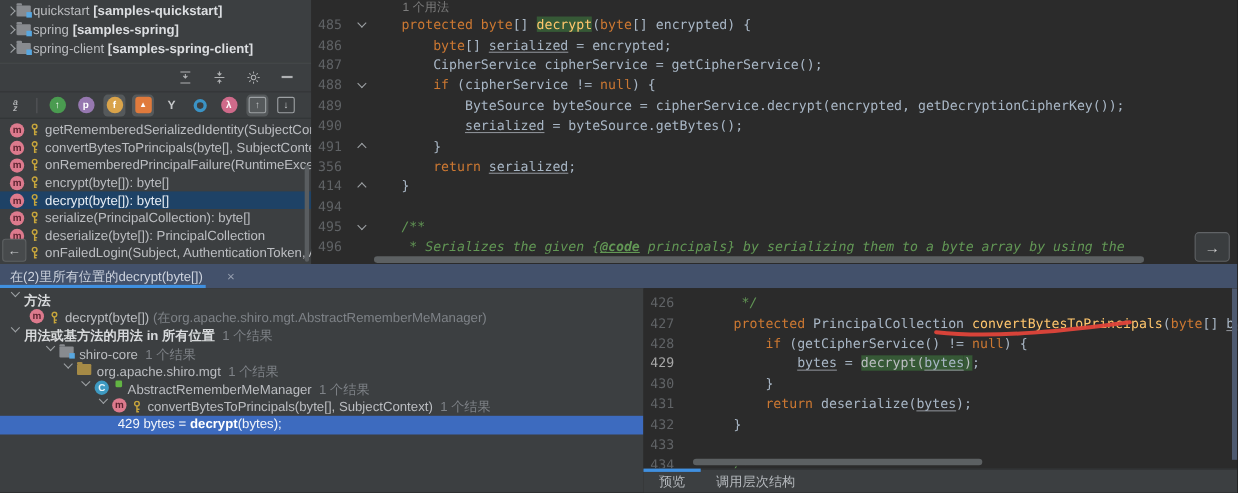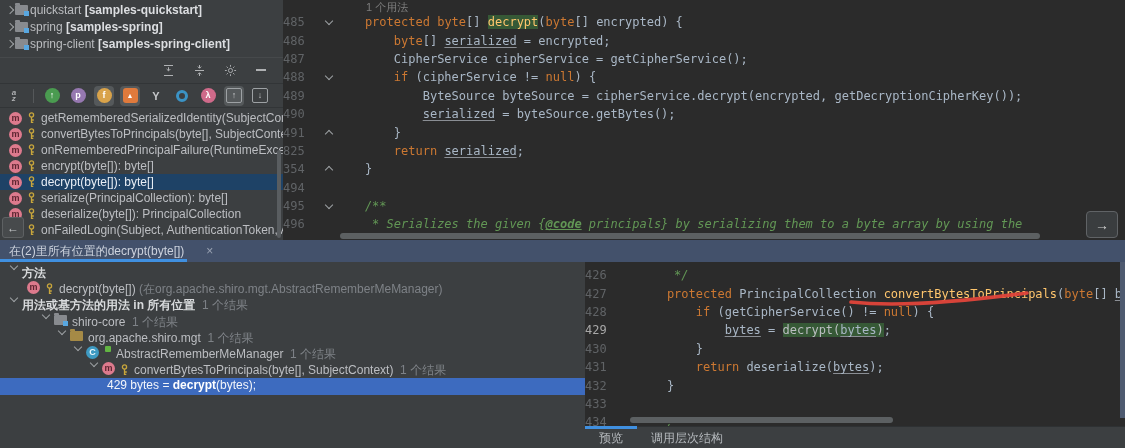--- a/index.html
+++ b/index.html
@@ -44,22 +44,22 @@
   .sep{width:1px;height:14px;background:#55585a;margin:0 2px}
   
   .m-list{position:absolute;left:0;top:110px;width:100%}
   .m-row{display:flex;align-items:center;height:16px;padding-left:9px;gap:5px;white-space:nowrap;color:#bcbec2}
   .m-row.sel{background:#1e4266;color:#e8eef5}
   .m-scroll{position:absolute;left:277px;top:150px;width:4px;height:88px;background:#595d60;border-radius:2px}
   
   .editor{position:absolute;background:#2b2b2b;overflow:hidden;font-family:"DejaVu Sans Mono",monospace}
   .editor-top{left:283px;top:0;width:842px;height:240px}
   .cl{display:flex;align-items:center;height:18.4px}
-  .cl.hintline{height:13px;overflow:hidden;align-items:flex-start}
-  .ln{flex:none;width:34px;text-align:left;padding-right:5px;color:#606366;font-size:12px}
+  .cl.hintline{height:13px;overflow:hidden;align-items:center}
+  .ln{flex:none;width:34px;text-align:center;padding-right:5px;color:#606366;font-size:12px}
   .cl.active .ln{color:#a8a8a8}
   .fold{flex:none;width:14px;display:flex;justify-content:center;align-items:center}
   .code{flex:none;white-space:pre;font-size:12px}
   .kw{color:#cc7832}
   .pl{color:#a9b7c6}
   .decl{color:#ffc66d}
   .var{color:#a9b7c6;text-decoration:underline;text-underline-offset:2px;text-decoration-color:#8a8e94}
   .cm{color:#629755;font-style:italic}
   .doc{color:#629755;font-style:italic;font-weight:bold;text-decoration:underline}
   .hl{background:#365936}
@@ -301,26 +301,26 @@
           <span class="code"><span class="pl">            </span><span class="var">serialized</span><span class="pl"> = byteSource.getBytes();</span></span>
         </div>
         <div class="cl">
           <span class="ln">491</span>
           <span class="fold">
             <span class="chev u"></span>
           </span>
           <span class="code"><span class="pl">        }</span></span>
         </div>
         <div class="cl">
-          <span class="ln">825</span>
+          <span class="ln">356</span>
           <span class="fold"></span>
           <span class="code"><span class="kw">        return </span><span class="var">serialized</span><span class="pl">;</span></span>
         </div>
         <div class="cl">
-          <span class="ln">354</span>
+          <span class="ln">414</span>
           <span class="fold">
             <span class="chev u"></span>
           </span>
           <span class="code"><span class="pl">    }</span></span>
         </div>
         <div class="cl">
           <span class="ln">494</span>
           <span class="fold"></span>
           <span class="code"></span>
         </div>

